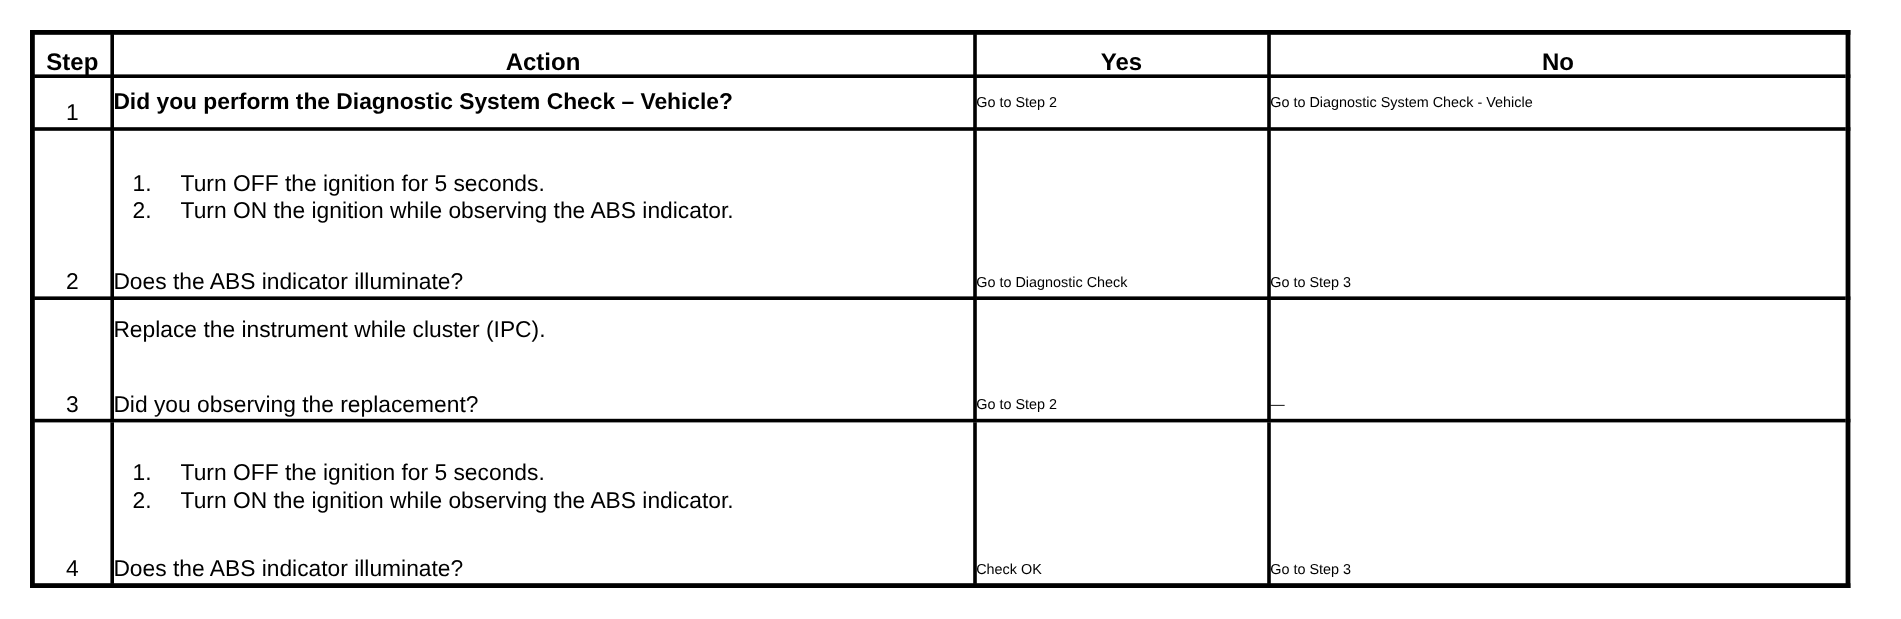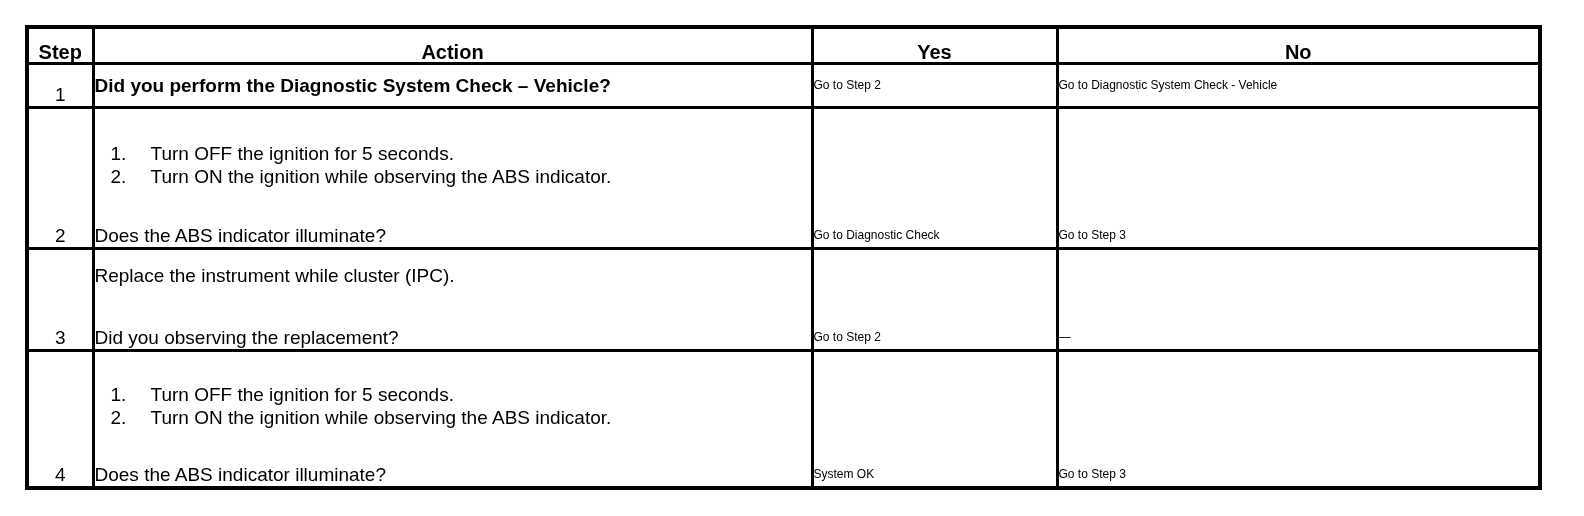--- a/index.html
+++ b/index.html
@@ -167,20 +167,20 @@
       <tr class="r-4">
         <td class="step">4</td>
         <td class="action">
           <ol>
             <li>Turn OFF the ignition for 5 seconds.</li>
             <li>Turn ON the ignition while observing the ABS indicator.</li>
           </ol>
           <div class="gap-4"></div>
           <span class="q">Does the ABS indicator illuminate?</span>
         </td>
-        <td class="ans">System OK</td>
+        <td class="ans">Check OK</td>
         <td class="ans">Go to Step 3</td>
       </tr>
 
     </tbody>
   </table>
 
 </div>
 
 </body></html>

